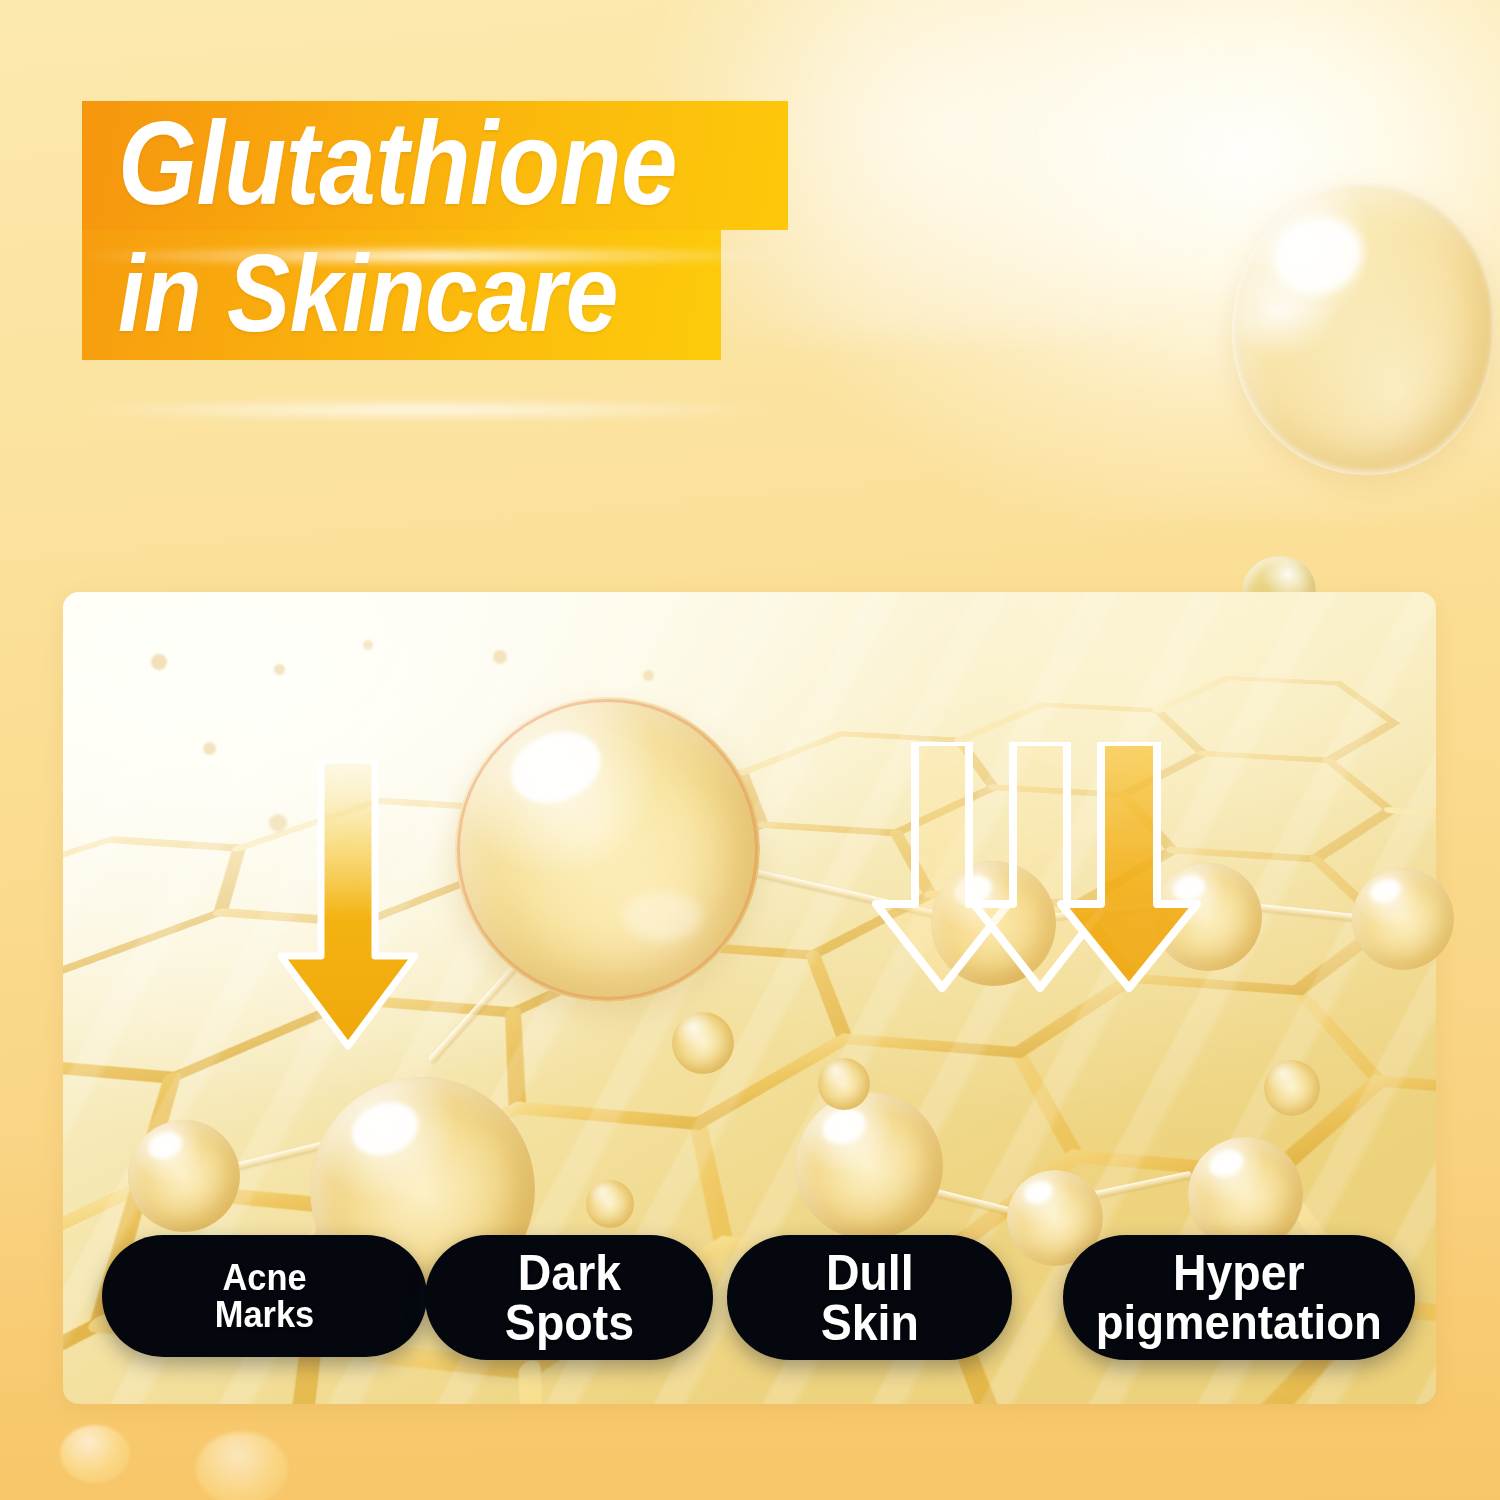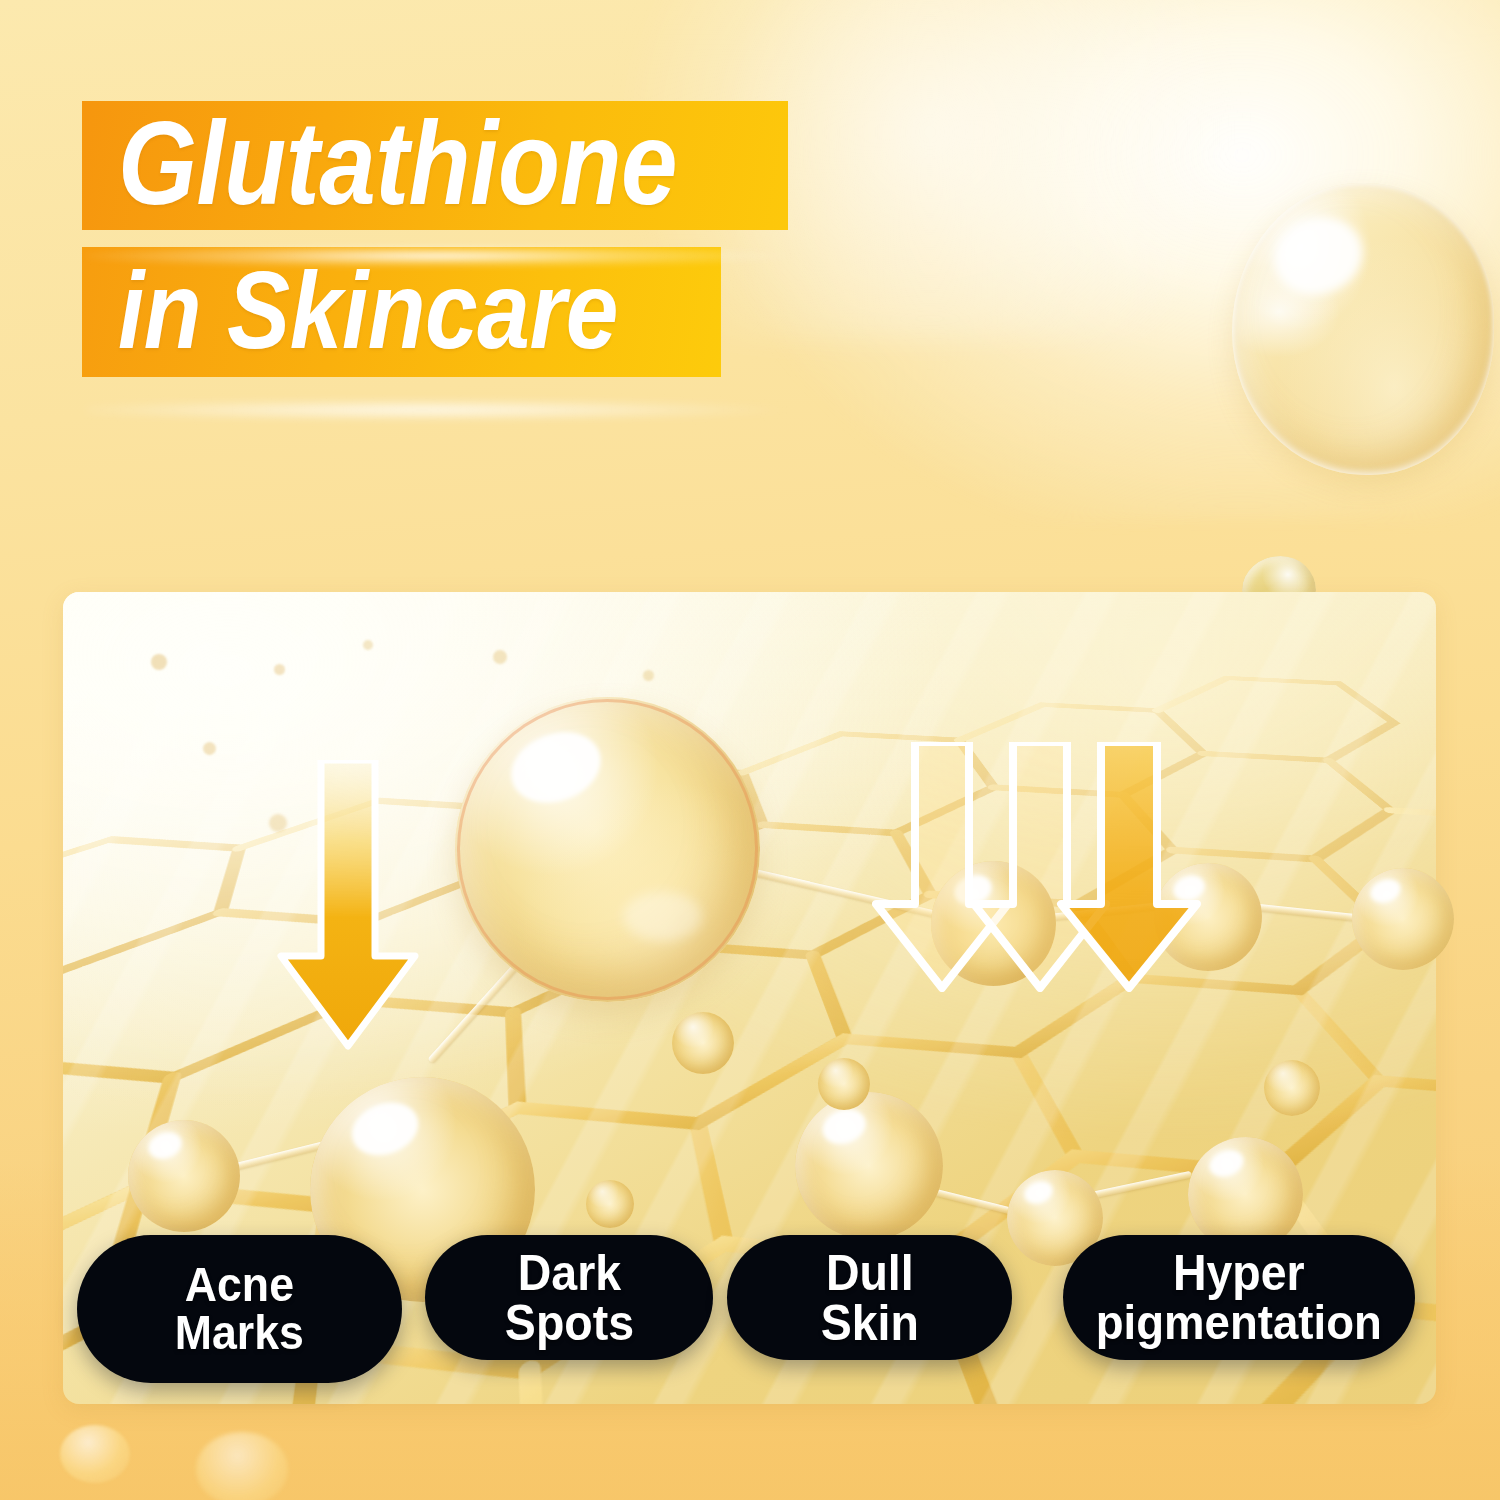--- a/index.html
+++ b/index.html
@@ -81,21 +81,21 @@
     letter-spacing:-.5px;
     line-height:.96;
     white-space:nowrap;
     text-shadow:0 2px 3px rgba(170,105,0,.18);
   }
   .banner-1{
     font-size:118px;
     background:linear-gradient(100deg,#f6960e 0%,#f9a80d 34%,#fbbb0c 66%,#fdc80b 100%);
   }
   .banner-2{
-    margin-top:17px;
+    margin-top:0;
     font-size:110px;
     padding:10px 22px 14px 36px;
     background:linear-gradient(100deg,#f79d0f 0%,#fab00d 40%,#fcc00c 72%,#fdcb0b 100%);
   }
   .banner .txt{
     display:inline-block;
     transform:scaleX(.86);
     transform-origin:left center;
   }
   .banner-shine{
@@ -196,21 +196,21 @@
       radial-gradient(ellipse at 92% 86%, #1e6fc0 0%, rgba(18,70,124,.8) 20%, rgba(6,16,32,0) 55%),
       radial-gradient(ellipse at 50% 50%, #05080f 0%, #050a14 55%, #0a1navy 100%),
       linear-gradient(135deg,#0a1624 0%,#04070d 45%,#071córner 100%);
     background-color:#04070e;
     box-shadow:0 8px 20px rgba(20,30,50,.35);
     text-shadow:0 2px 4px rgba(0,0,0,.55);
   }
   .pill .lines{display:block;}
   .pill .l{display:block;transform:scaleX(.93);}
 
-  .pill-1{left:77px;top:1235px;width:325px;height:148px;font-size:48px;}
+  .pill-1{left:102px;top:1235px;width:325px;height:122px;font-size:37px;}
   .pill-2{left:425px;top:1235px;width:288px;height:125px;font-size:50px;}
   .pill-3{left:727px;top:1235px;width:285px;height:125px;font-size:50px;}
   .pill-4{left:1063px;top:1235px;width:352px;height:125px;font-size:50px;}
   .pill-4 .l.small{font-size:49px;}
 </style>
 </head>
 <body>
 
 <div class="stage">
 

